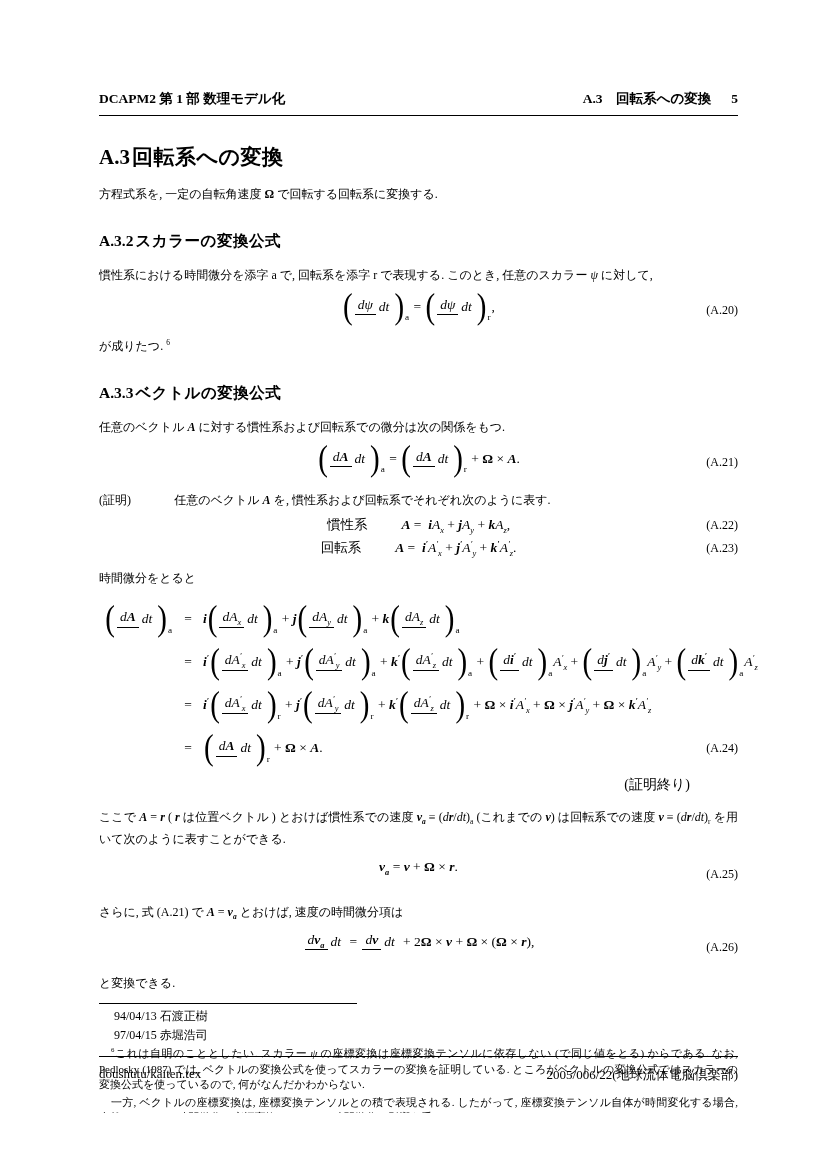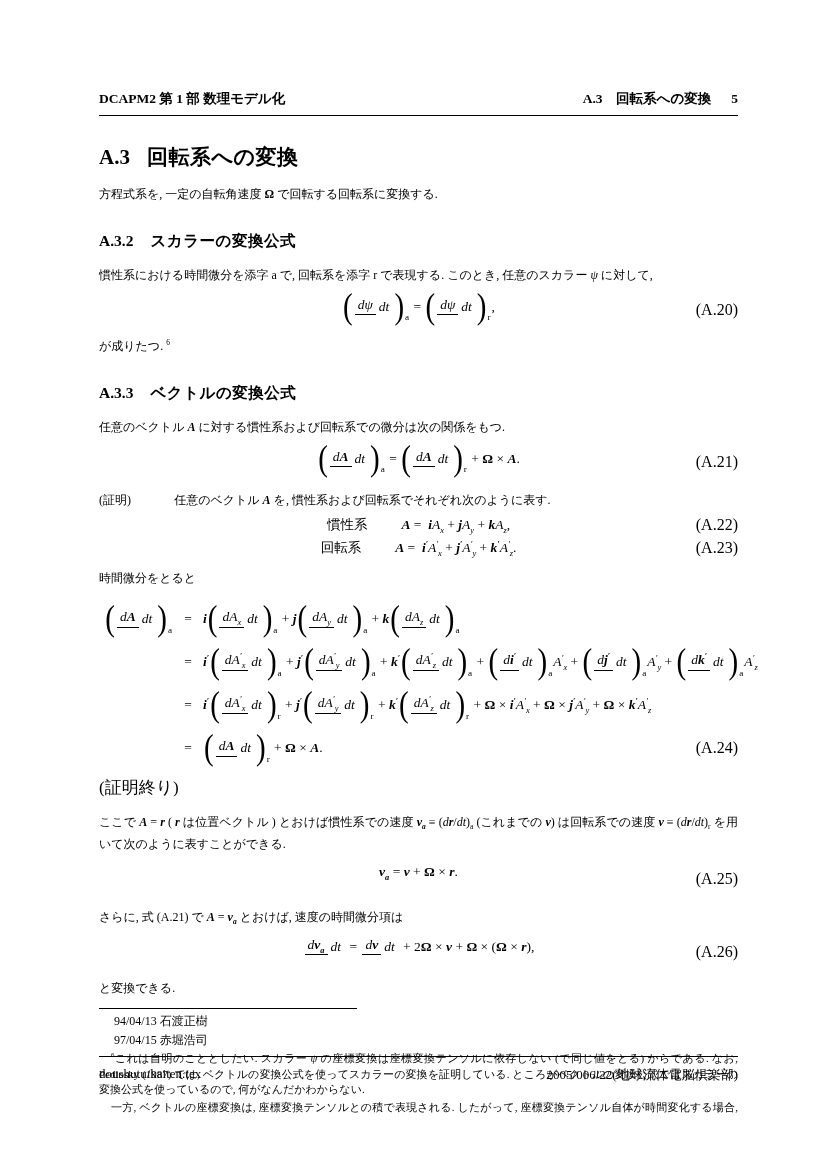--- a/index.html
+++ b/index.html
@@ -15,21 +15,21 @@
   .running-header {
     margin-top:90px; display:flex; justify-content:space-between; align-items:baseline;
     font-weight:bold; font-size:13.5px; border-bottom:1.2px solid #000; padding-bottom:7px;
   }
   .rh-right { display:flex; gap:14px; align-items:baseline; }
   .rh-pagenum { margin-left:6px; }
 
   
   h1.sec { margin:27px 0 0 0; font-size:21px; font-weight:bold; }
   h2.subsec { margin:26px 0 0 0; font-size:15.5px; font-weight:bold; }
-  .h-num { font-family:"Liberation Serif","DejaVu Serif",serif; margin-right:17px; }
+  .h-num { font-family:"Liberation Serif","DejaVu Serif",serif; margin-right:2px; }
   .h-jp { font-family:"Liberation Sans","DejaVu Sans",sans-serif; letter-spacing:0.5px; }
 
   
   p.body { margin:12px 0 0 0; font-size:12px; line-height:22px; text-align:justify; }
   p.tight { margin-top:10px; }
 
   
   .mt { font-style:italic; }
   .mr { font-style:normal; }
   .mb { font-weight:bold; }
@@ -41,36 +41,36 @@
   .frac .den { display:block; padding:2px 3px 0 3px; line-height:1.05; }
 
   .pgroup { display:inline-flex; align-items:center; margin:0 1px; }
   .bigp { display:inline-block; font-size:215%; font-weight:400; line-height:0.8; transform:scaleY(1.25); font-style:normal; }
   .pinner { display:inline-flex; align-items:center; }
   .psub { font-size:0.68em; font-style:normal; align-self:flex-end; transform:translateY(35%); margin-left:1px; }
 
   
   .deq { position:relative; margin:9px 0 0 0; font-size:13.5px; text-align:center; min-height:30px; }
   .deq .eq-body { display:inline-flex; align-items:center; }
-  .eq-tag { position:absolute; right:0; top:50%; transform:translateY(-50%); font-style:normal; font-size:16px; }
+  .eq-tag { position:absolute; right:0; top:50%; transform:translateY(-50%); font-style:normal; font-size:12px; }
 
   
   .eqrows { margin:0 0 0 0; }
   .eqrow { position:relative; display:flex; justify-content:center; align-items:center; font-size:13.5px; margin:5px 0; }
   .eqrow .eqlabel { font-style:normal; margin-right:34px; }
   .eqrow .eq-body { display:inline-flex; align-items:center; }
 
   
   .deriv { margin:10px 0 0 0; font-size:13.5px; }
   .drow { position:relative; display:flex; align-items:center; margin:3px 0; min-height:40px; }
   .dlhs { display:inline-flex; align-items:center; justify-content:flex-end; width:74px; flex:none; }
   .drel { flex:none; width:30px; text-align:center; font-style:normal; }
   .drhs { display:inline-flex; align-items:center; flex-wrap:nowrap; }
 
-  .proof-end { margin:8px 0 0 0; text-align:left; padding-right:48px; font-size:17px; }
+  .proof-end { margin:8px 0 0 0; text-align:right; padding-right:48px; font-size:14px; }
 
   
   .fn-rule { margin-top:9px; width:258px; border-top:1.2px solid #000; }
   .fn-dates { margin-top:3px; padding-left:15px; font-size:12px; line-height:18.5px; }
   .fn-small { margin:2px 0 0 0; font-size:11px; line-height:15.5px; text-align:justify; text-indent:1.1em; }
 
   
   .page-footer {
     position:absolute; left:99px; width:639px; top:1056px;
     border-top:1.2px solid #000; padding-top:9px;

